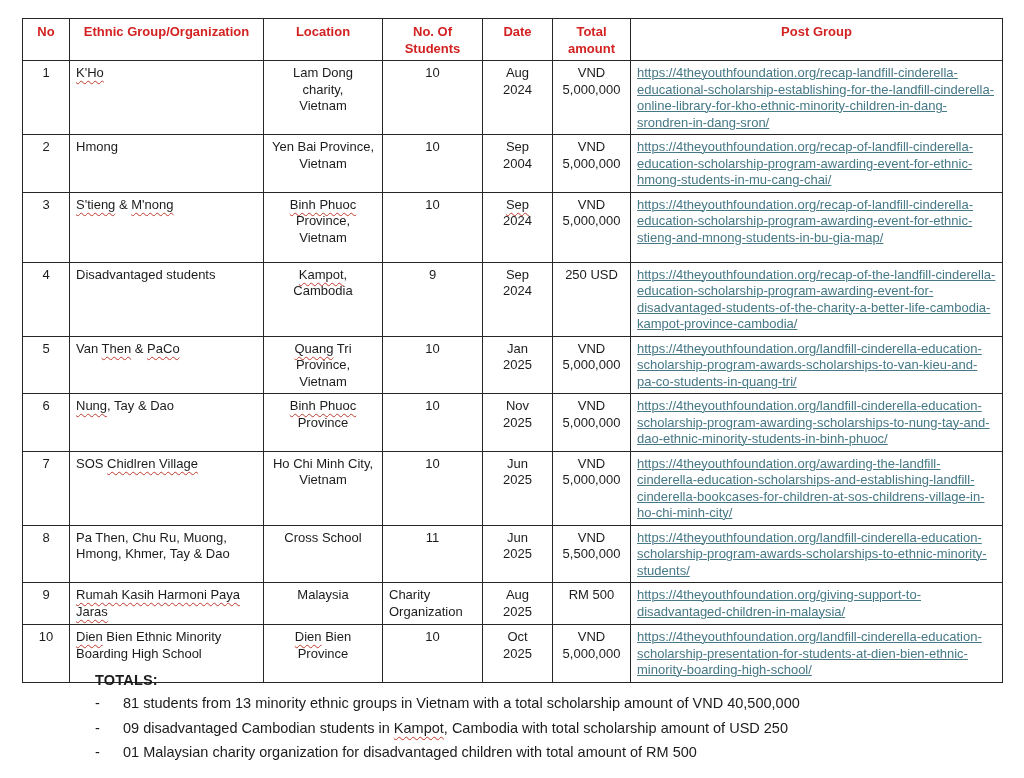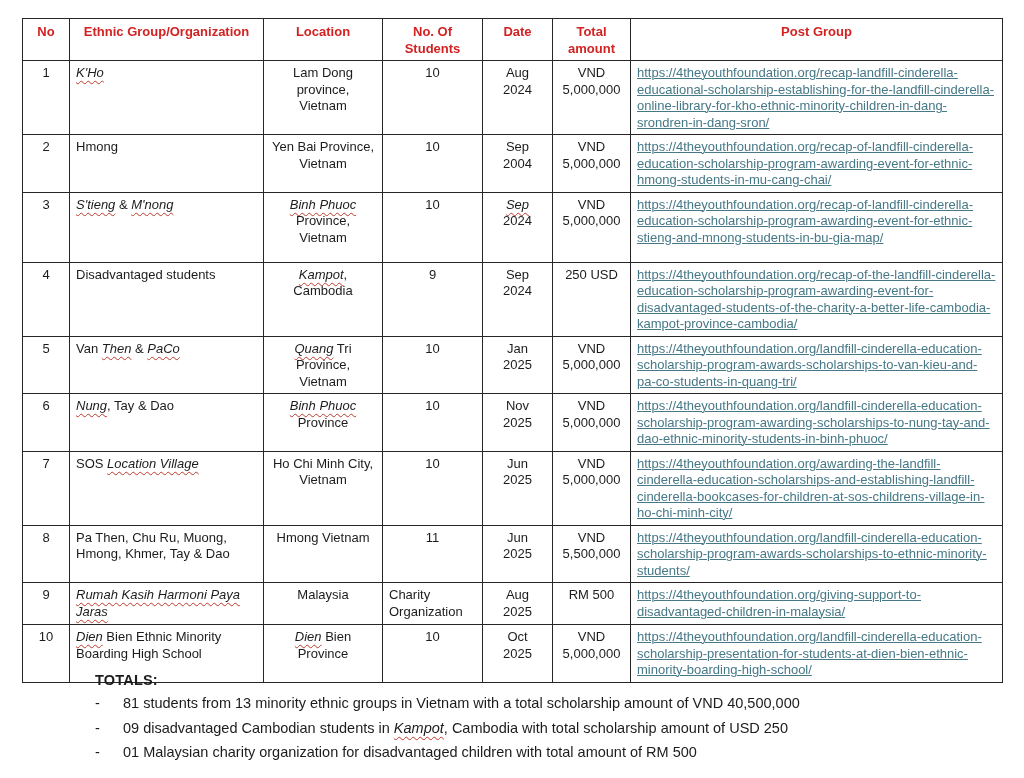--- a/index.html
+++ b/index.html
@@ -43,21 +43,20 @@
     color:var(--link,#467886); text-decoration:underline;
     text-decoration-thickness:1px;
   }
   .sq {
     text-decoration-line:underline;
     text-decoration-style:wavy;
     text-decoration-color:var(--squiggle,#c0392b);
     text-decoration-thickness:1px;
     text-underline-offset:2.5px;
     text-decoration-skip-ink:none;
-    font-style:italic;
   }
   .totals { position:absolute; left:95px; top:672px; width:900px; }
   .totals-heading { font-size:14.5px; font-weight:bold; margin-bottom:5px; letter-spacing:.2px; }
   .bullet { display:flex; font-size:14.5px; margin-top:6px; line-height:1.28; }
   .dash { width:28px; flex:none; }
   .btext { flex:1; }
 </style>
 </head>
 <body>
 
@@ -83,21 +82,21 @@
           <th>Total
 amount</th>
           <th>Post Group</th>
         </tr>
     </thead>
     <tbody id="table-body">
         <tr>
           <td class="c">1</td>
           <td><span class="sq">K'Ho</span></td>
           <td class="c pre">Lam Dong
-province,
+charity,
 Vietnam</td>
           <td class="c pre">10</td>
           <td class="c pre">Aug
 2024</td>
           <td class="c pre">VND
 5,000,000</td>
           <td><a class="post-link" href="#">https://4theyouthfoundation.org/recap-landfill-cinderella-educational-scholarship-establishing-for-the-landfill-cinderella-online-library-for-kho-ethnic-minority-children-in-dang-srondren-in-dang-sron/</a></td>
         </tr>
         <tr>
           <td class="c">2</td>
@@ -155,34 +154,34 @@
 Province</td>
           <td class="c pre">10</td>
           <td class="c pre">Nov
 2025</td>
           <td class="c pre">VND
 5,000,000</td>
           <td><a class="post-link" href="#">https://4theyouthfoundation.org/landfill-cinderella-education-scholarship-program-awarding-scholarships-to-nung-tay-and-dao-ethnic-minority-students-in-binh-phuoc/</a></td>
         </tr>
         <tr>
           <td class="c">7</td>
-          <td>SOS <span class="sq">Location Village</span></td>
+          <td>SOS <span class="sq">Chidlren Village</span></td>
           <td class="c pre">Ho Chi Minh City,
 Vietnam</td>
           <td class="c pre">10</td>
           <td class="c pre">Jun
 2025</td>
           <td class="c pre">VND
 5,000,000</td>
           <td><a class="post-link" href="#">https://4theyouthfoundation.org/awarding-the-landfill-cinderella-education-scholarships-and-establishing-landfill-cinderella-bookcases-for-children-at-sos-childrens-village-in-ho-chi-minh-city/</a></td>
         </tr>
         <tr>
           <td class="c">8</td>
           <td>Pa Then, Chu Ru, Muong, Hmong, Khmer, Tay &amp; Dao</td>
-          <td class="c pre">Hmong Vietnam</td>
+          <td class="c pre">Cross School</td>
           <td class="c pre">11</td>
           <td class="c pre">Jun
 2025</td>
           <td class="c pre">VND
 5,500,000</td>
           <td><a class="post-link" href="#">https://4theyouthfoundation.org/landfill-cinderella-education-scholarship-program-awards-scholarships-to-ethnic-minority-students/</a></td>
         </tr>
         <tr>
           <td class="c">9</td>
           <td><span class="sq">Rumah Kasih Harmoni Paya Jaras</span></td>

